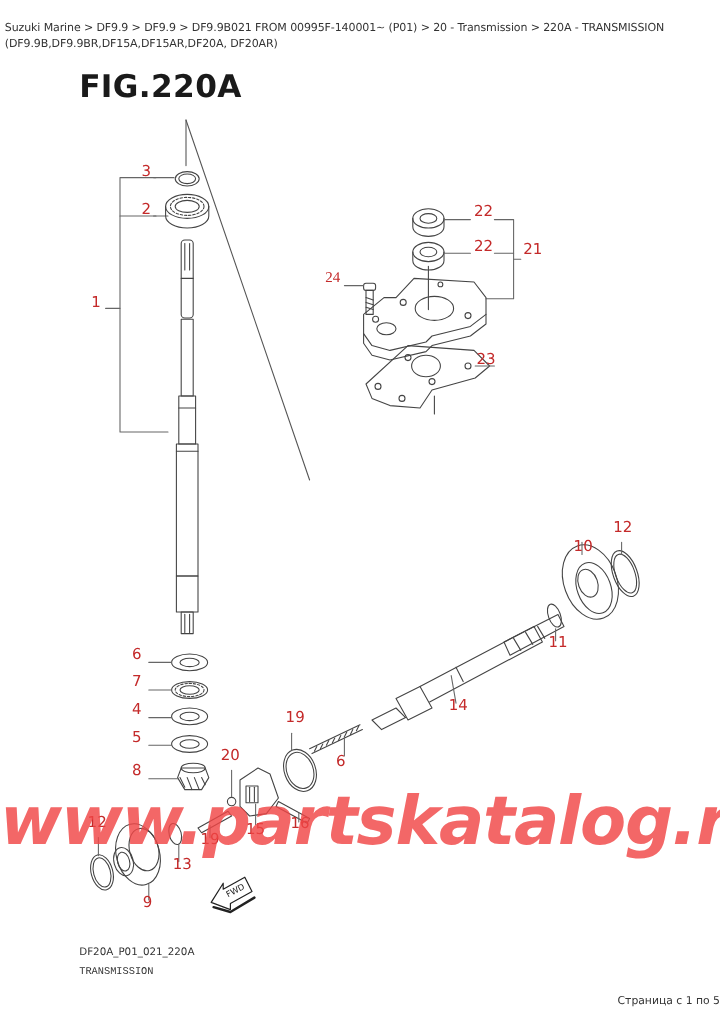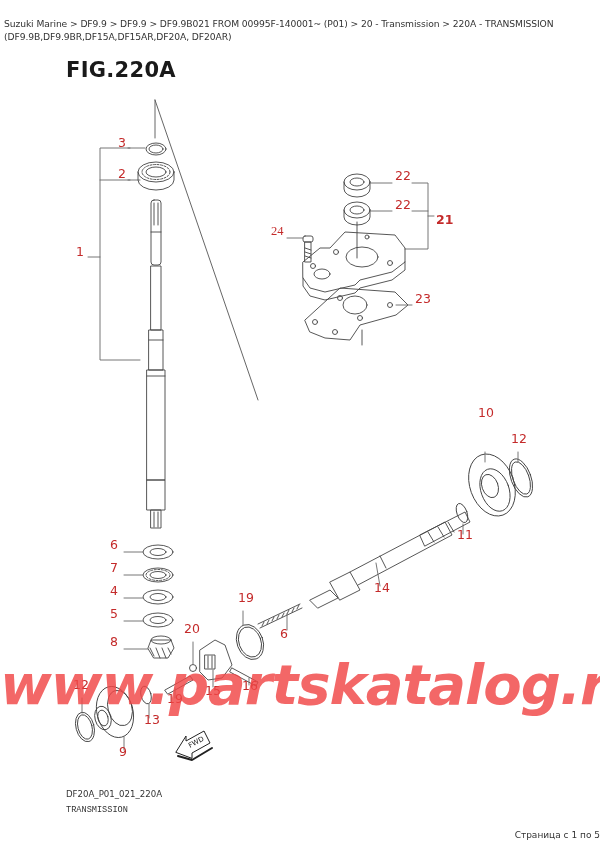--- a/index.html
+++ b/index.html
@@ -1,18 +1,18 @@
 <!DOCTYPE html>
 <html><head>
 <meta charset="utf-8">
 <style>
   html, body { margin: 0; padding: 0; background: #ffffff; }
   body { width: 600px; height: 848px; position: relative; overflow: hidden; font-family: "DejaVu Sans", sans-serif; color: #222; }
   .breadcrumb { position: absolute; left: 4px; top: 17px; width: 592px; font-size: 9.2px; line-height: 13px; color: #333; letter-spacing: -0.1px; }
-  .fig-title { position: absolute; left: 66px; top: 58px; font-size: 21px; font-weight: bold; color: #1a1a1a; letter-spacing: 0.3px; }
+  .fig-title { position: absolute; left: 66px; top: 58px; font-size: 26px; font-weight: bold; color: #1a1a1a; letter-spacing: 0.3px; }
   .diagram { position: absolute; left: 0; top: 0; width: 600px; height: 848px; }
   .callout { position: absolute; font-size: 12.5px; color: #c42a2a; line-height: 14px; }
   .watermark { position: absolute; left: 0; top: 652px; width: 600px; text-align: center; font-size: 56px; font-weight: bold; font-style: italic; color: rgba(240, 70, 70, 0.82); letter-spacing: -1px; font-family: "DejaVu Sans", sans-serif; pointer-events: none; }
   .footer-code { position: absolute; left: 66px; top: 789px; font-size: 8.6px; color: #333; text-align: right; }
   .footer-name { position: absolute; left: 66px; top: 805px; font-size: 8.6px; color: #333; font-family: Liberation Mono, monospace; }
   .pager { position: absolute; right: 0; top: 830px; font-size: 9px; color: #333; }
 </style>
 </head>
 <body>
 
@@ -232,36 +232,36 @@
 <div id="callouts">
     <span class="callout" style="left: 76px; top: 245px;">1</span>
     <span class="callout" style="left: 118px; top: 167px;">2</span>
     <span class="callout" style="left: 118px; top: 136px;">3</span>
     <span class="callout" style="left: 110px; top: 584px;">4</span>
     <span class="callout" style="left: 110px; top: 607px;">5</span>
     <span class="callout" style="left: 110px; top: 538px;">6</span>
     <span class="callout" style="left: 110px; top: 561px;">7</span>
     <span class="callout" style="left: 110px; top: 635px;">8</span>
     <span class="callout" style="left: 119px; top: 745px;">9</span>
-    <span class="callout" style="left: 478px; top: 406px;">10</span>
+    <span class="callout" style="left: 478px; top: 448px;">10</span>
     <span class="callout" style="left: 457px; top: 528px;">11</span>
     <span class="callout" style="left: 511px; top: 432px;">12</span>
     <span class="callout" style="left: 73px; top: 678px;">12</span>
     <span class="callout" style="left: 144px; top: 713px;">13</span>
     <span class="callout" style="left: 374px; top: 581px;">14</span>
     <span class="callout" style="left: 205px; top: 684px;">15</span>
     <span class="callout" style="left: 242px; top: 679px;">16</span>
     <span class="callout" style="left: 280px; top: 627px;">6</span>
     <span class="callout" style="left: 238px; top: 591px;">19</span>
     <span class="callout" style="left: 167px; top: 692px;">19</span>
     <span class="callout" style="left: 184px; top: 622px;">20</span>
-    <span class="callout" style="left: 436px; top: 213px; font-weight: bold;">21</span>
+    <span class="callout" style="left: 436px; top: 201px;">21</span>
     <span class="callout" style="left: 395px; top: 169px;">22</span>
     <span class="callout" style="left: 395px; top: 198px;">22</span>
-    <span class="callout" style="left: 415px; top: 292px;">23</span>
+    <span class="callout" style="left: 397px; top: 292px;">23</span>
     <span class="callout" style="left: 271px; top: 224px; font-family: Liberation Serif, serif;">24</span>
   </div>
 
 <div class="watermark">www.partskatalog.ru</div>
 
 <div class="footer-code">DF20A_P01_021_220A</div>
 <div class="footer-name">TRANSMISSION</div>
 <div class="pager">Страница с 1 по 5</div>
 
 </body></html>

